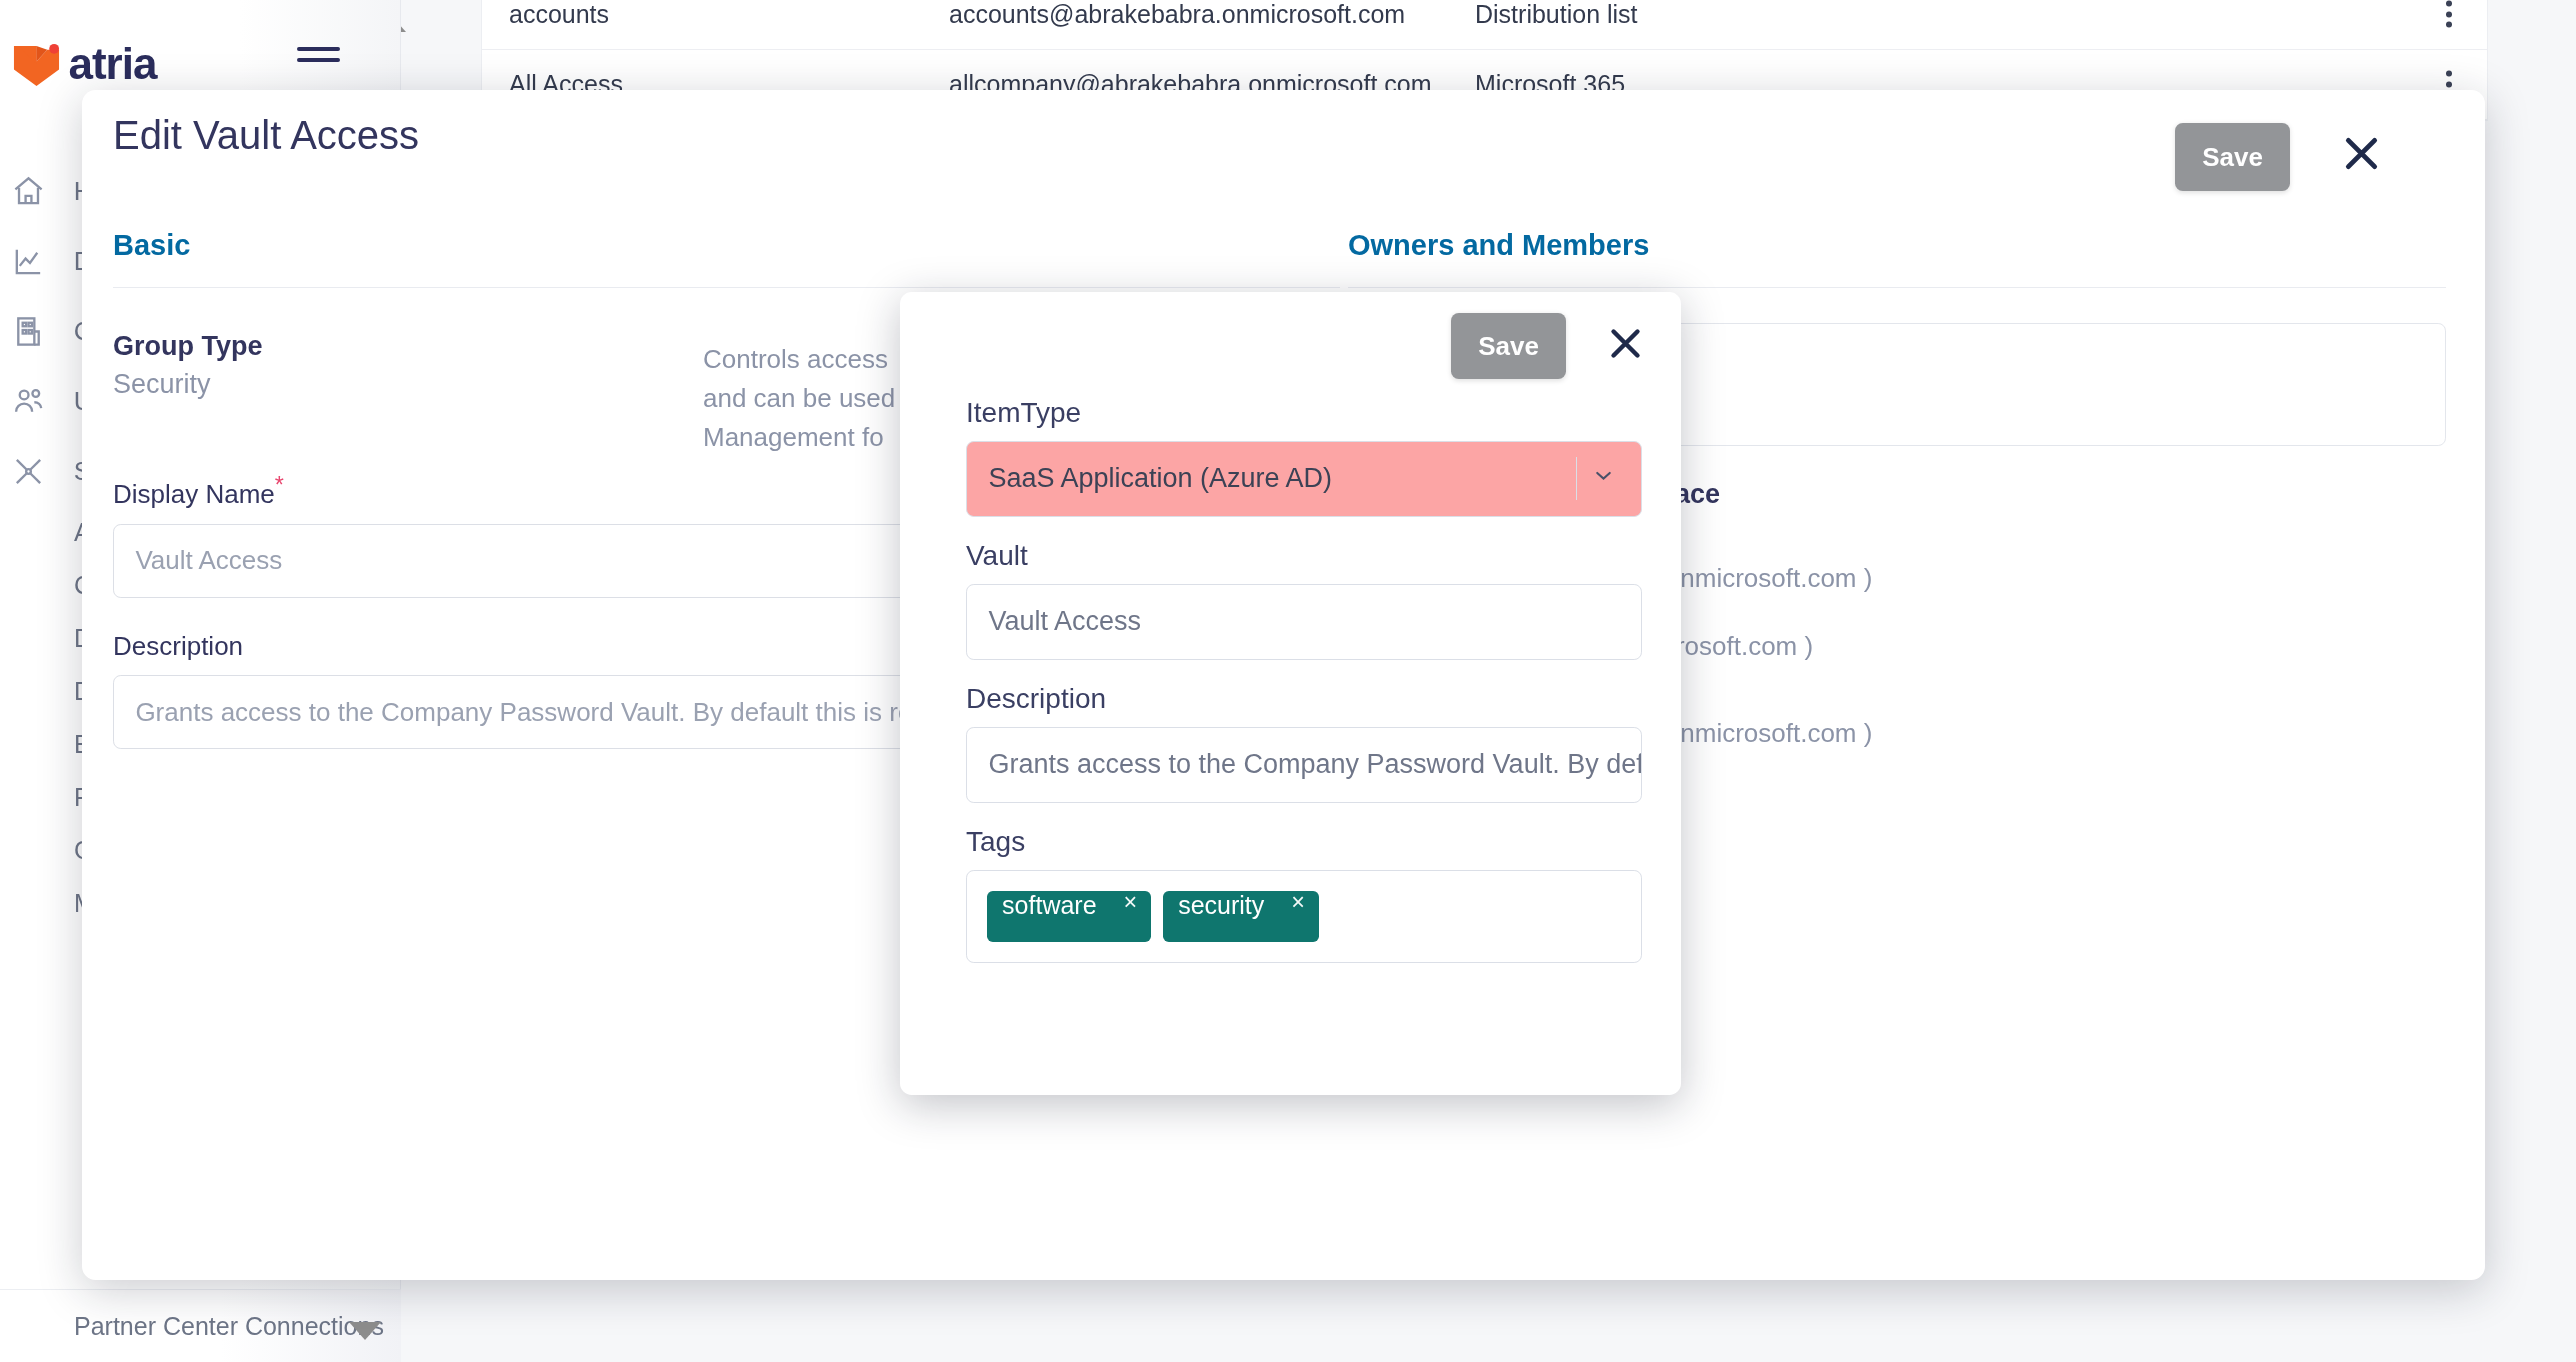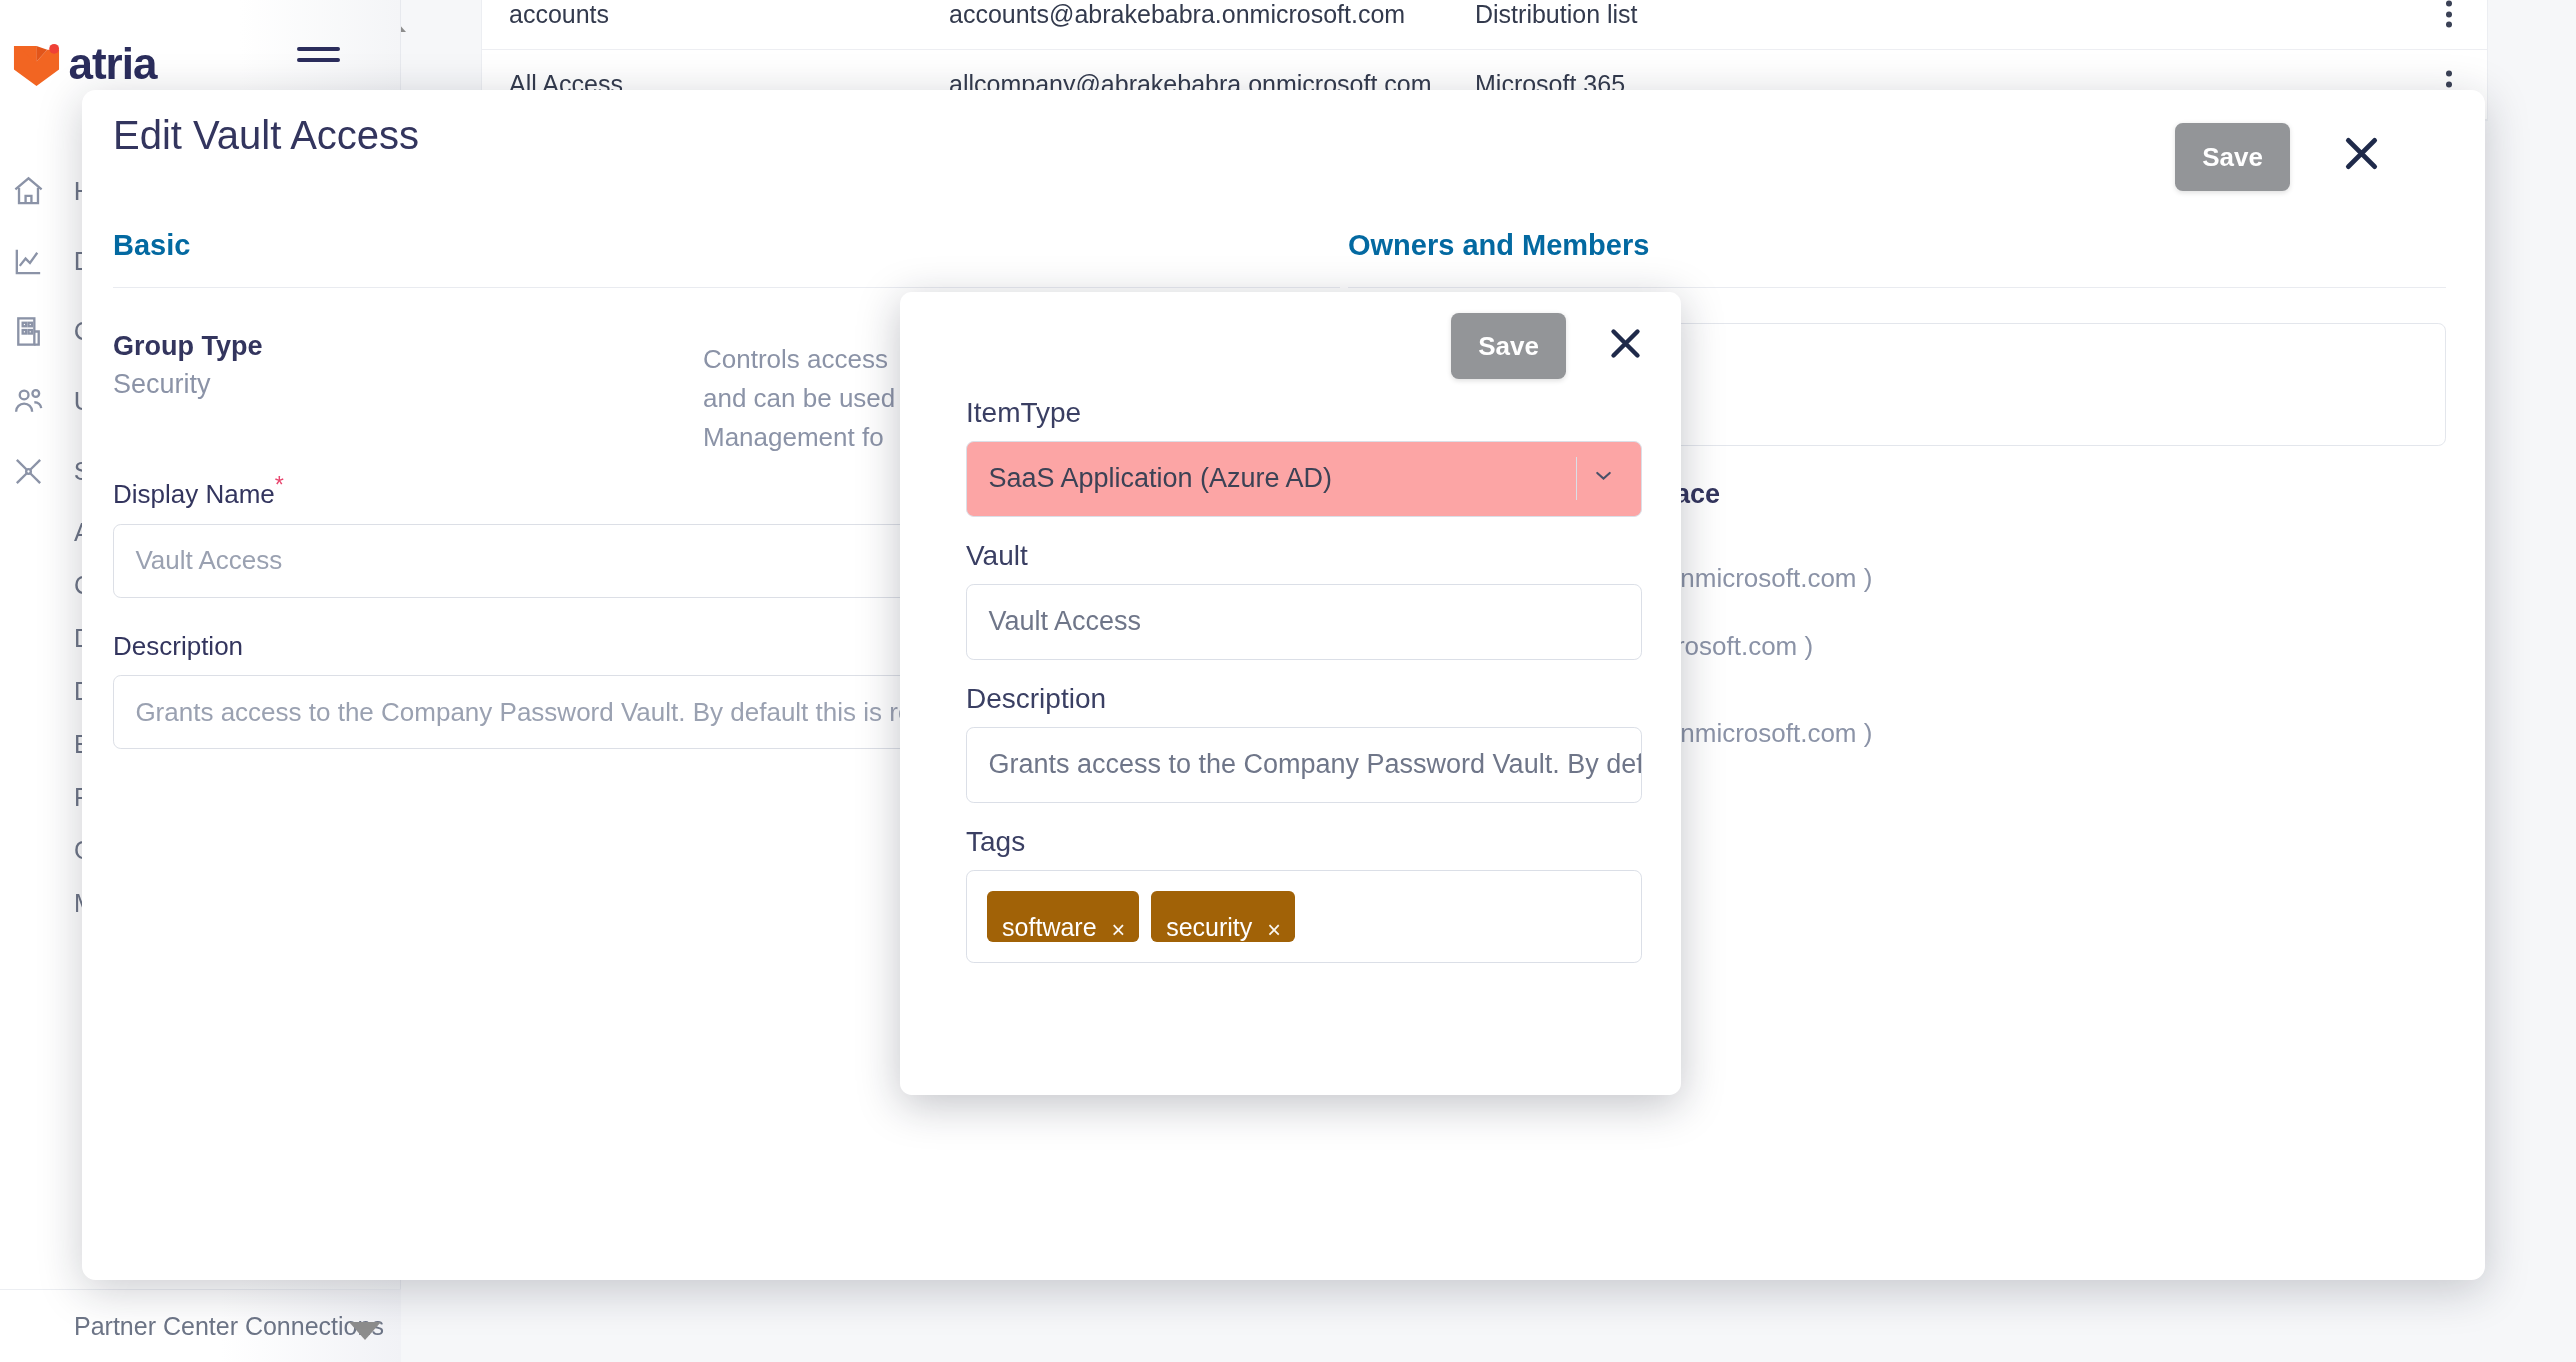--- a/index.html
+++ b/index.html
@@ -130,21 +130,21 @@
   .inner-input {
     width:100%; height: 76px; border:1px solid #dbdfe7; border-radius:7.8px; background:#fff;
     display:flex; align-items:center; padding: 0 21.4px; font-size: 27px; color:#6f7689;
     overflow:hidden; white-space:nowrap;
   }
   .tags-box {
     width:100%; min-height: 93px; border:1px solid #dbdfe7; border-radius:7.8px; background:#fff;
     display:flex; align-items:center; gap: 11.7px; padding: 0 19.5px;
   }
   .tag {
-    display:inline-flex; align-items:flex-end; gap: 15px; background:#a16207; color:#ffffff;
+    display:inline-flex; align-items:flex-start; gap: 27px; background:#0f766e; color:#ffffff;
     border-radius: 5.8px; height: 51px; padding: 0 13.6px 0 15.6px; font-size: 25px; cursor:default;
   }
   .tag .tag-x { font-size: 23.4px; cursor:pointer; line-height:1; opacity:.95; }
 </style>
 </head>
 <body>
 
 <div id="root">
 
   <div class="bg-layer">

